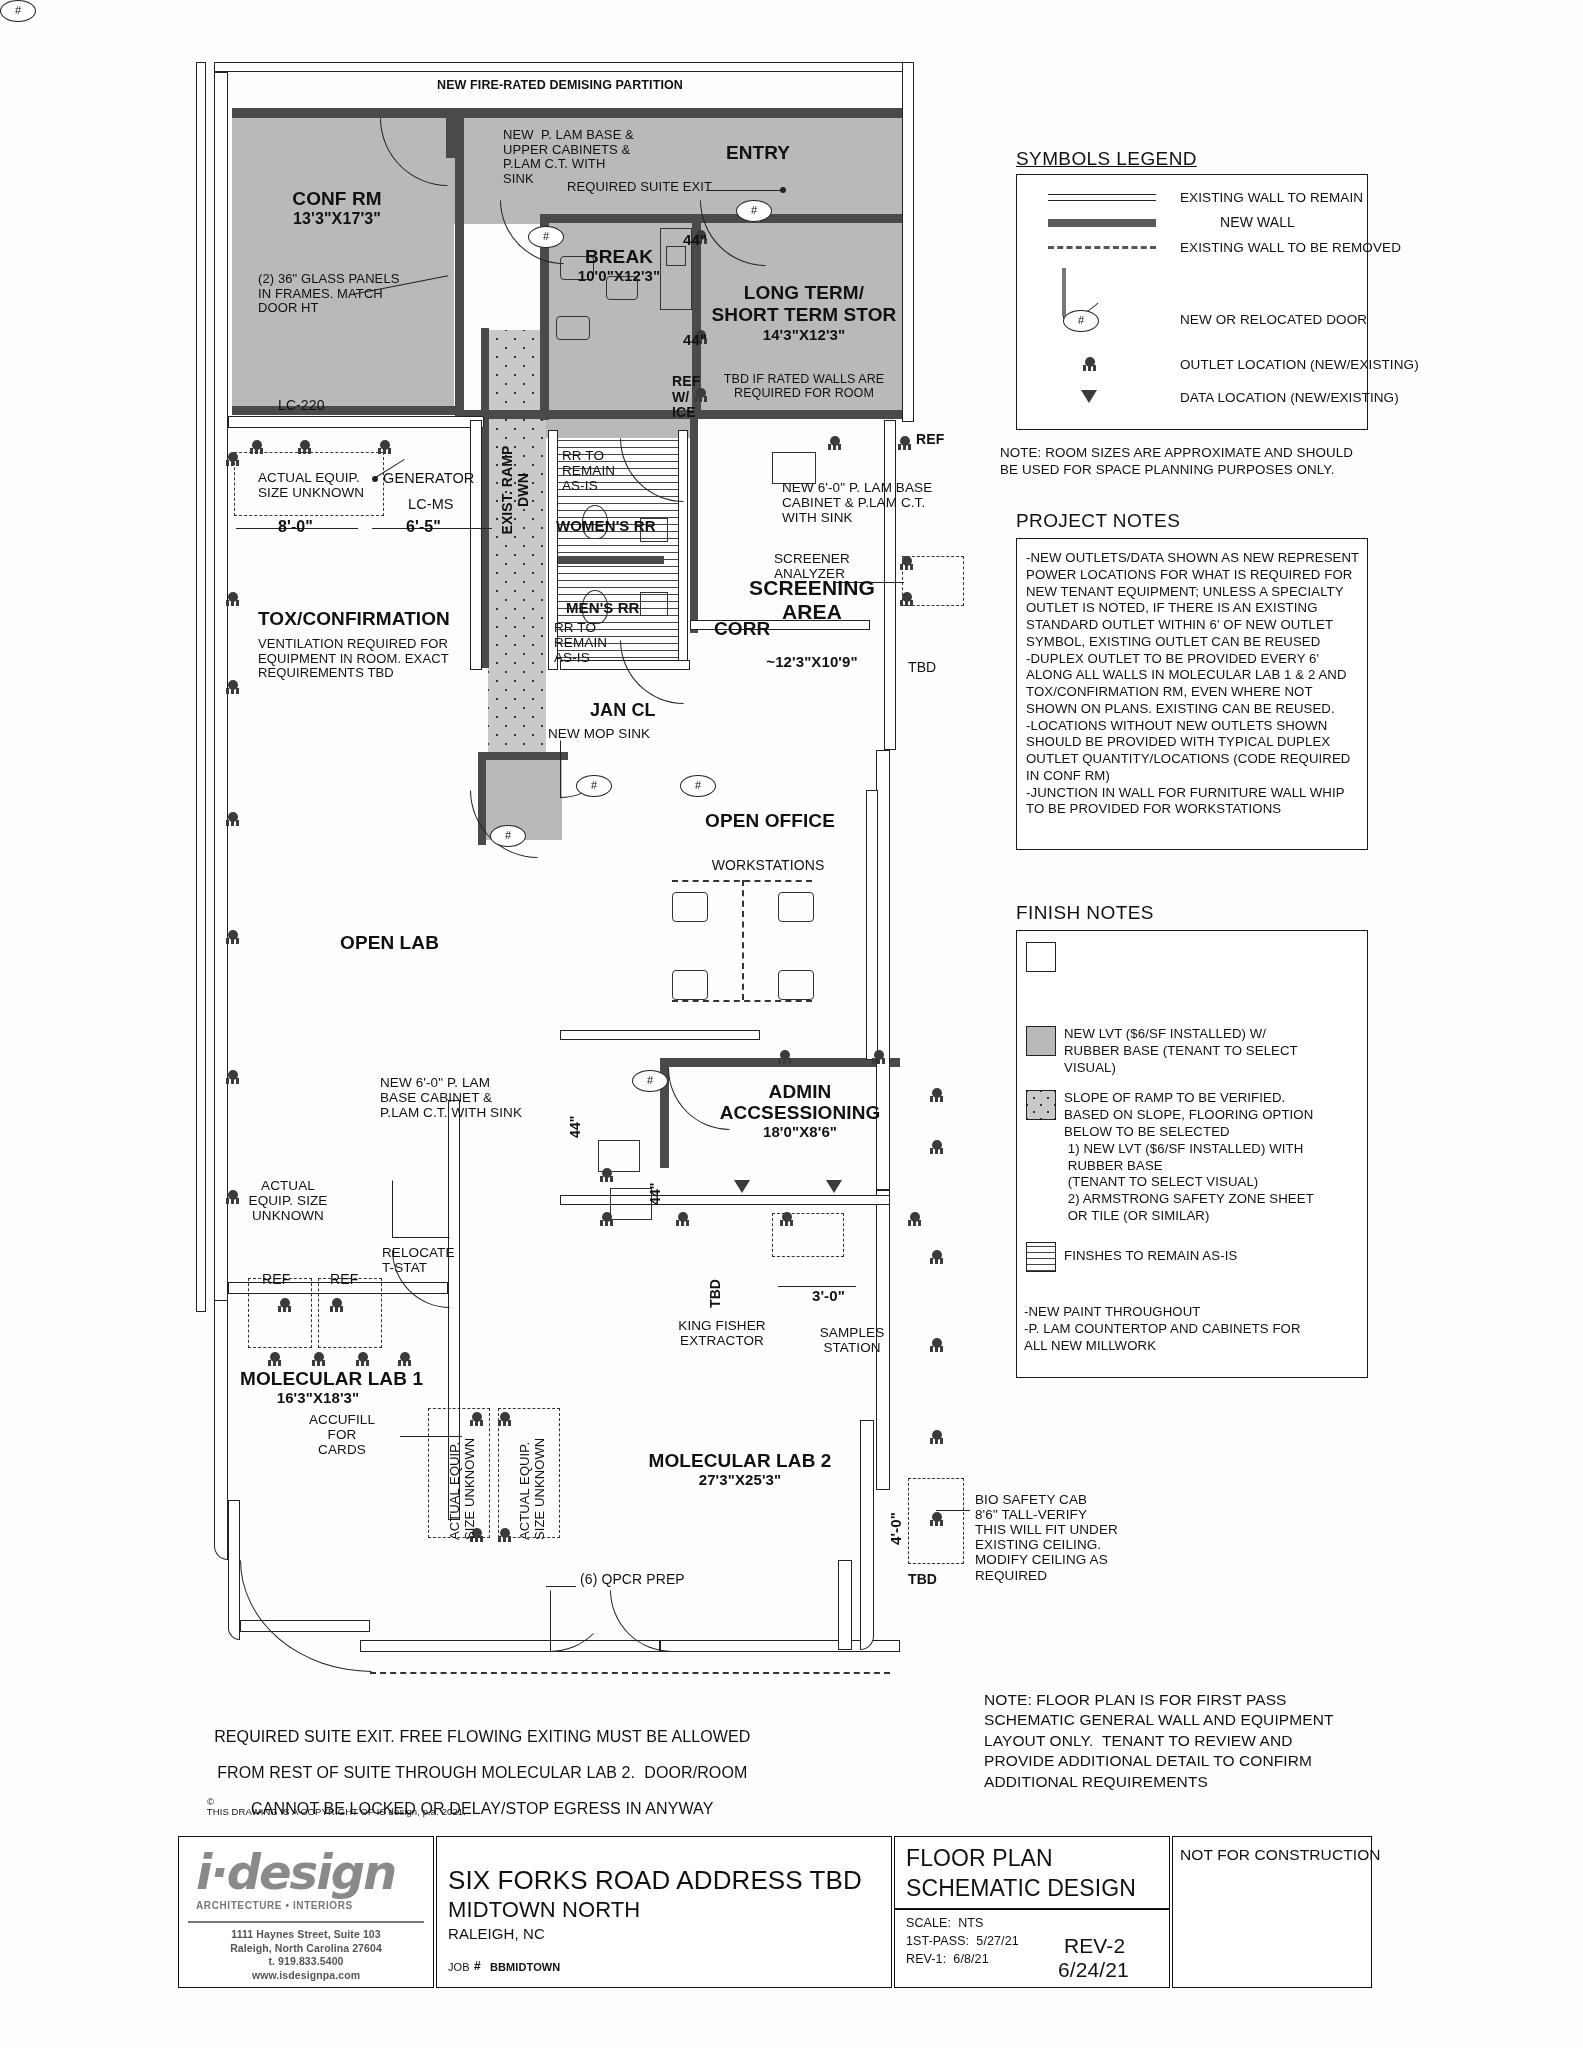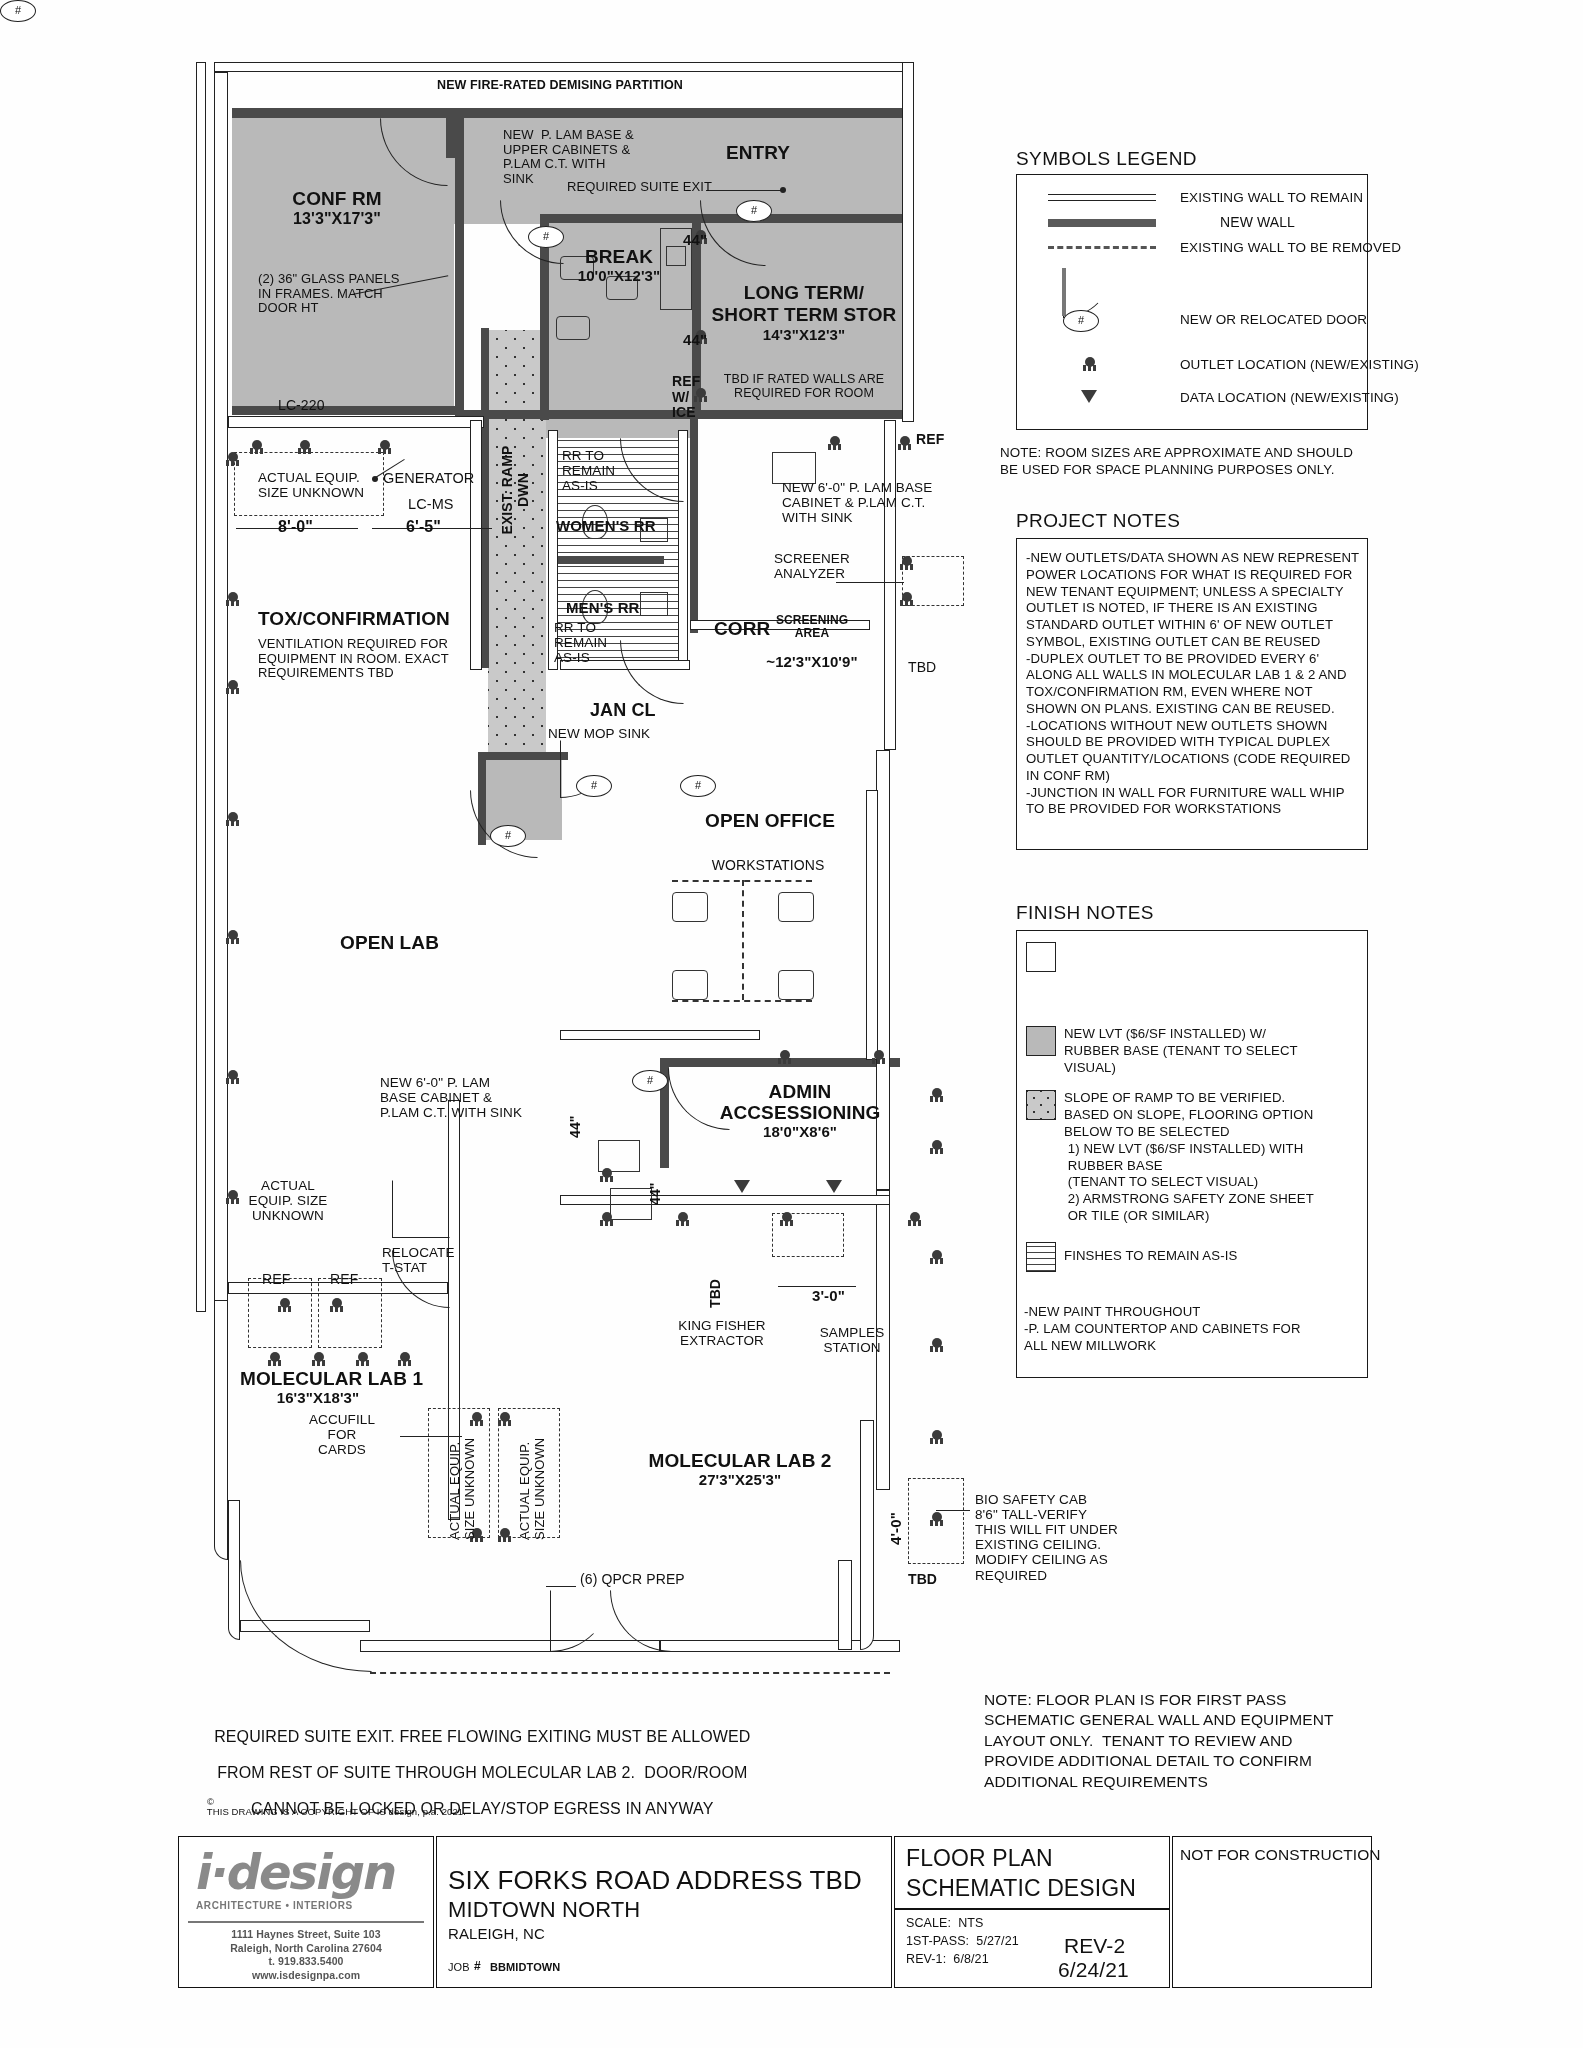--- a/index.html
+++ b/index.html
@@ -469,21 +469,21 @@
   <div class="txt" style="left:562px;top:448px;font-size:13.5px;">RR TO
 REMAIN
 AS-IS</div>
   <div class="txt lbl-b" style="left:556px;top:518px;font-size:15px;">WOMEN'S RR</div>
   <div class="txt lbl-b" style="left:566px;top:600px;font-size:15px;">MEN'S RR</div>
   <div class="txt" style="left:554px;top:620px;font-size:13.5px;">RR TO
 REMAIN
 AS-IS</div>
   <div class="txt lbl-b" style="left:690px;top:618px;font-size:19px;padding-left:24px;">CORR</div>
 
-  <div class="txt ctr lbl-b" style="left:812px;top:614px;font-size:12px;transform:translateX(-50%);">SCREENING
+  <div class="txt ctr lbl-b" style="left:812px;top:576px;font-size:21px;transform:translateX(-50%);">SCREENING
 AREA</div>
   <div class="txt ctr lbl-b" style="left:812px;top:654px;font-size:15px;transform:translateX(-50%);">~12'3"X10'9"</div>
   <div class="txt" style="left:782px;top:480px;font-size:13.5px;">NEW 6'-0" P. LAM BASE
 CABINET &amp; P.LAM C.T.
 WITH SINK</div>
   <div class="txt" style="left:774px;top:551px;font-size:13.5px;">SCREENER
 ANALYZER</div>
   <div class="txt" style="left:908px;top:660px;font-size:14px;">TBD</div>
 
   <div class="txt lbl-b" style="left:590px;top:700px;font-size:18px;">JAN CL</div>
@@ -546,21 +546,21 @@
   <div class="txt" style="left:196px;top:1710px;font-size:16px;text-align:center;">
     <span>REQUIRED SUITE EXIT. FREE FLOWING EXITING MUST BE ALLOWED</span><br>
     <span>FROM REST OF SUITE THROUGH MOLECULAR LAB 2.  DOOR/ROOM</span><br>
     <span>CANNOT BE LOCKED OR DELAY/STOP EGRESS IN ANYWAY</span>
   </div>
   <div class="txt tiny" style="left:196px;top:1786px;font-size:9.5px;">
     <span>©</span>
     <span>THIS DRAWING IS A COPYRIGHT OF IS design, p.a. 2021.</span>
   </div>
 
-  <div class="panel-title" style="left:1016px;top:148px;">SYMBOLS LEGEND</div>
+  <div class="panel-title" style="left:1016px;top:148px;text-decoration:underline;">SYMBOLS LEGEND</div>
   <div class="panel" style="left:1016px;top:174px;width:352px;height:256px;"></div>
 
   <div class="lg-exist-wall" style="left:1048px;top:194px;"></div>
   <div class="txt" style="left:1180px;top:190px;font-size:13.5px;">EXISTING WALL TO REMAIN</div>
 
   <div class="lg-new-wall" style="left:1048px;top:219px;"></div>
   <div class="txt" style="left:1180px;top:215px;font-size:14px;margin-left:40px;">NEW WALL</div>
 
   <div class="lg-rem-wall" style="left:1048px;top:246px;"></div>
   <div class="txt" style="left:1180px;top:240px;font-size:13.5px;">EXISTING WALL TO BE REMOVED</div>

